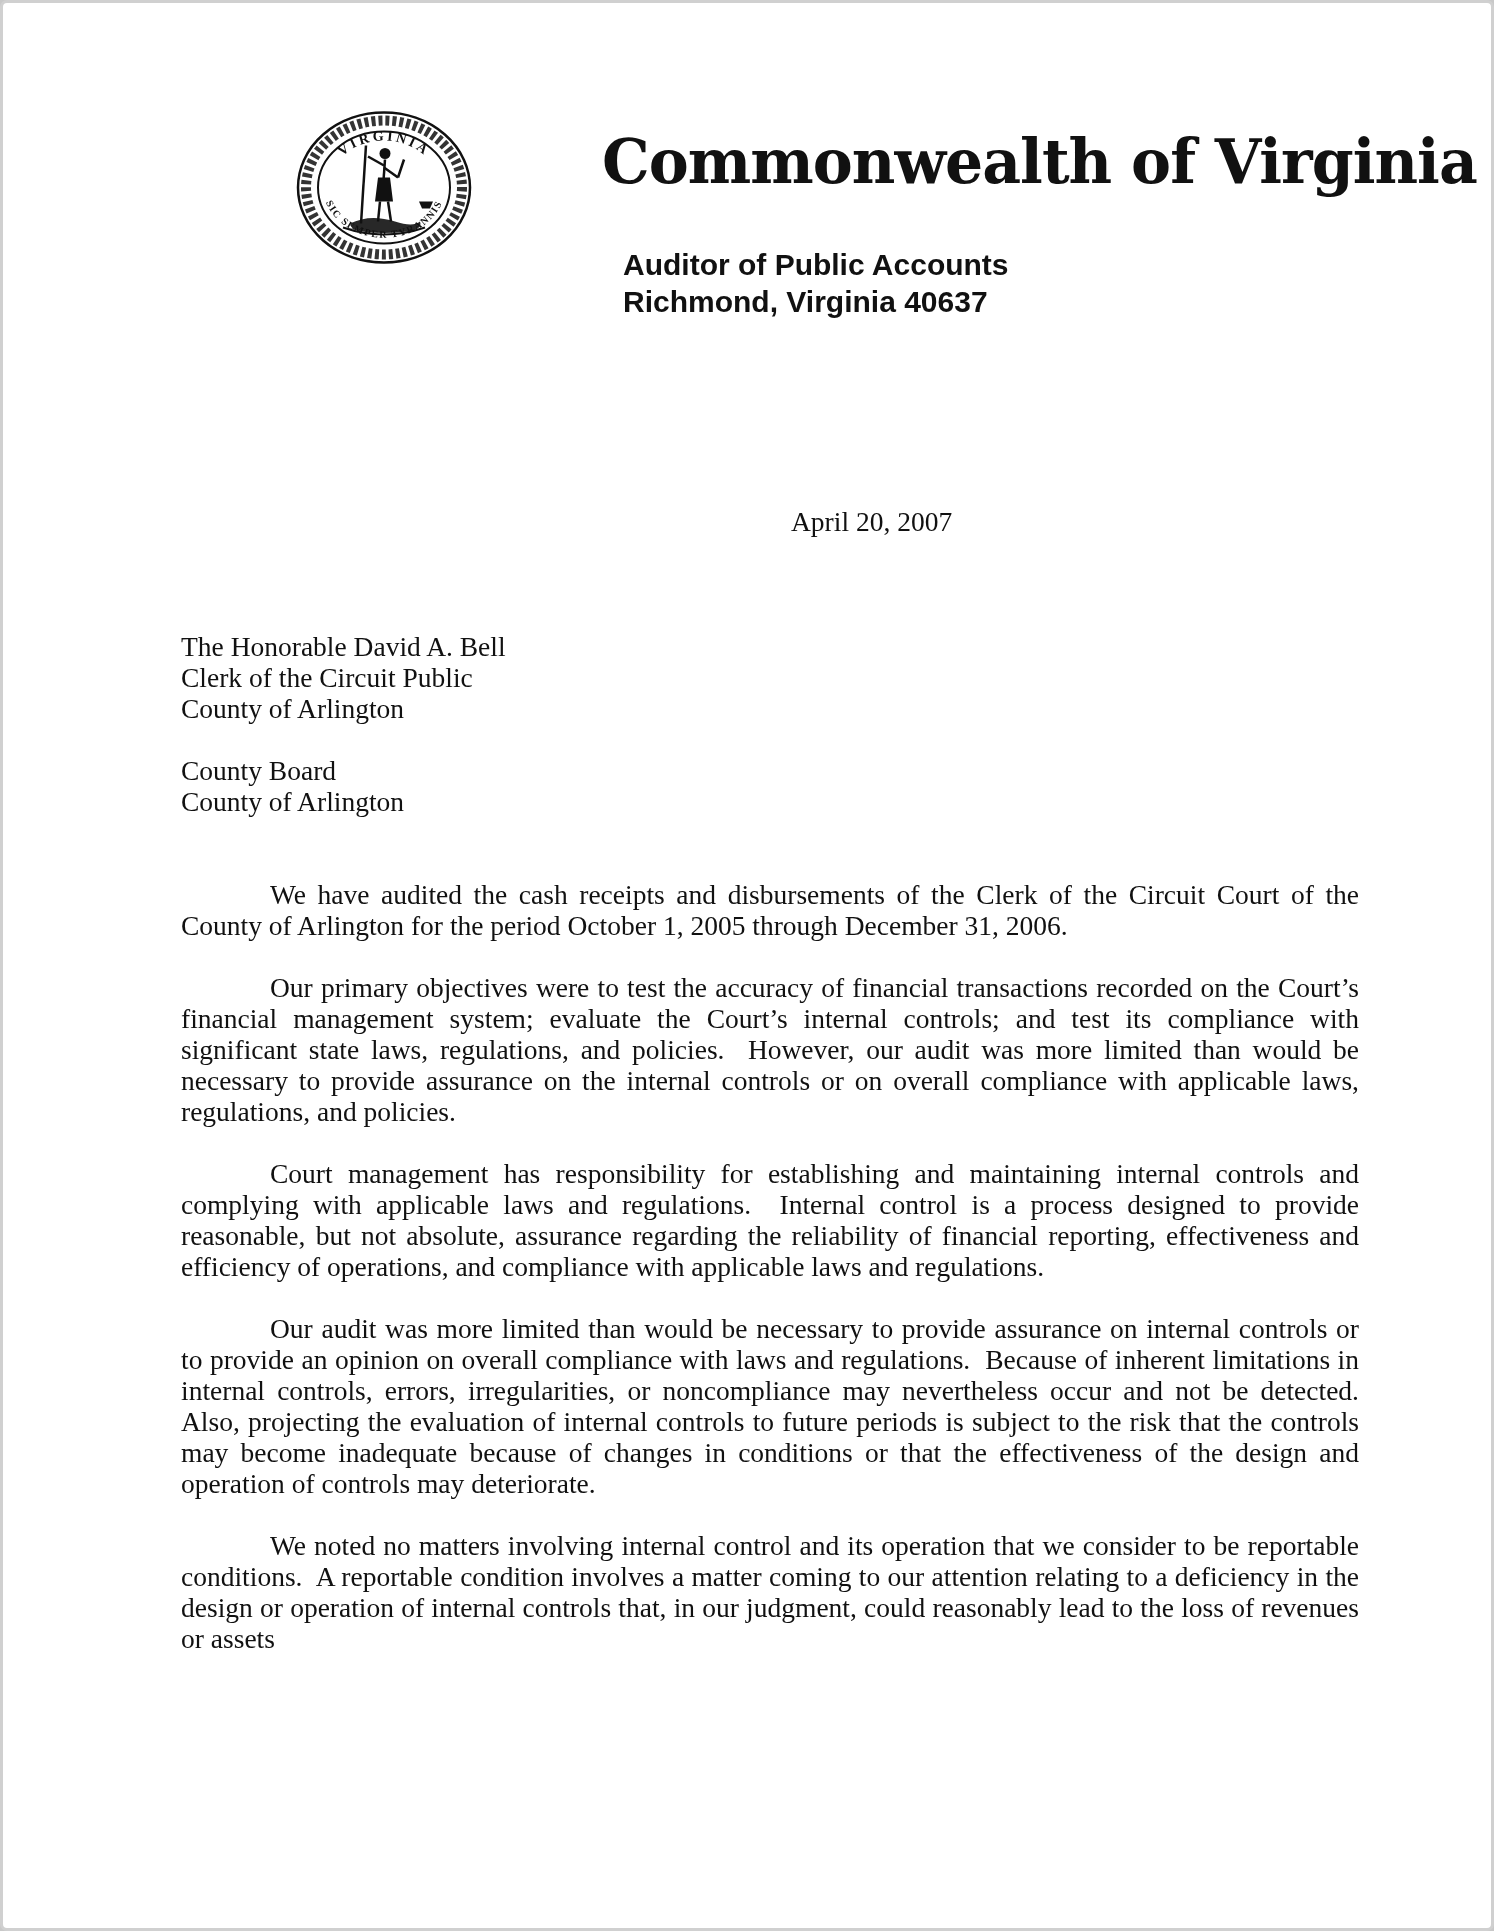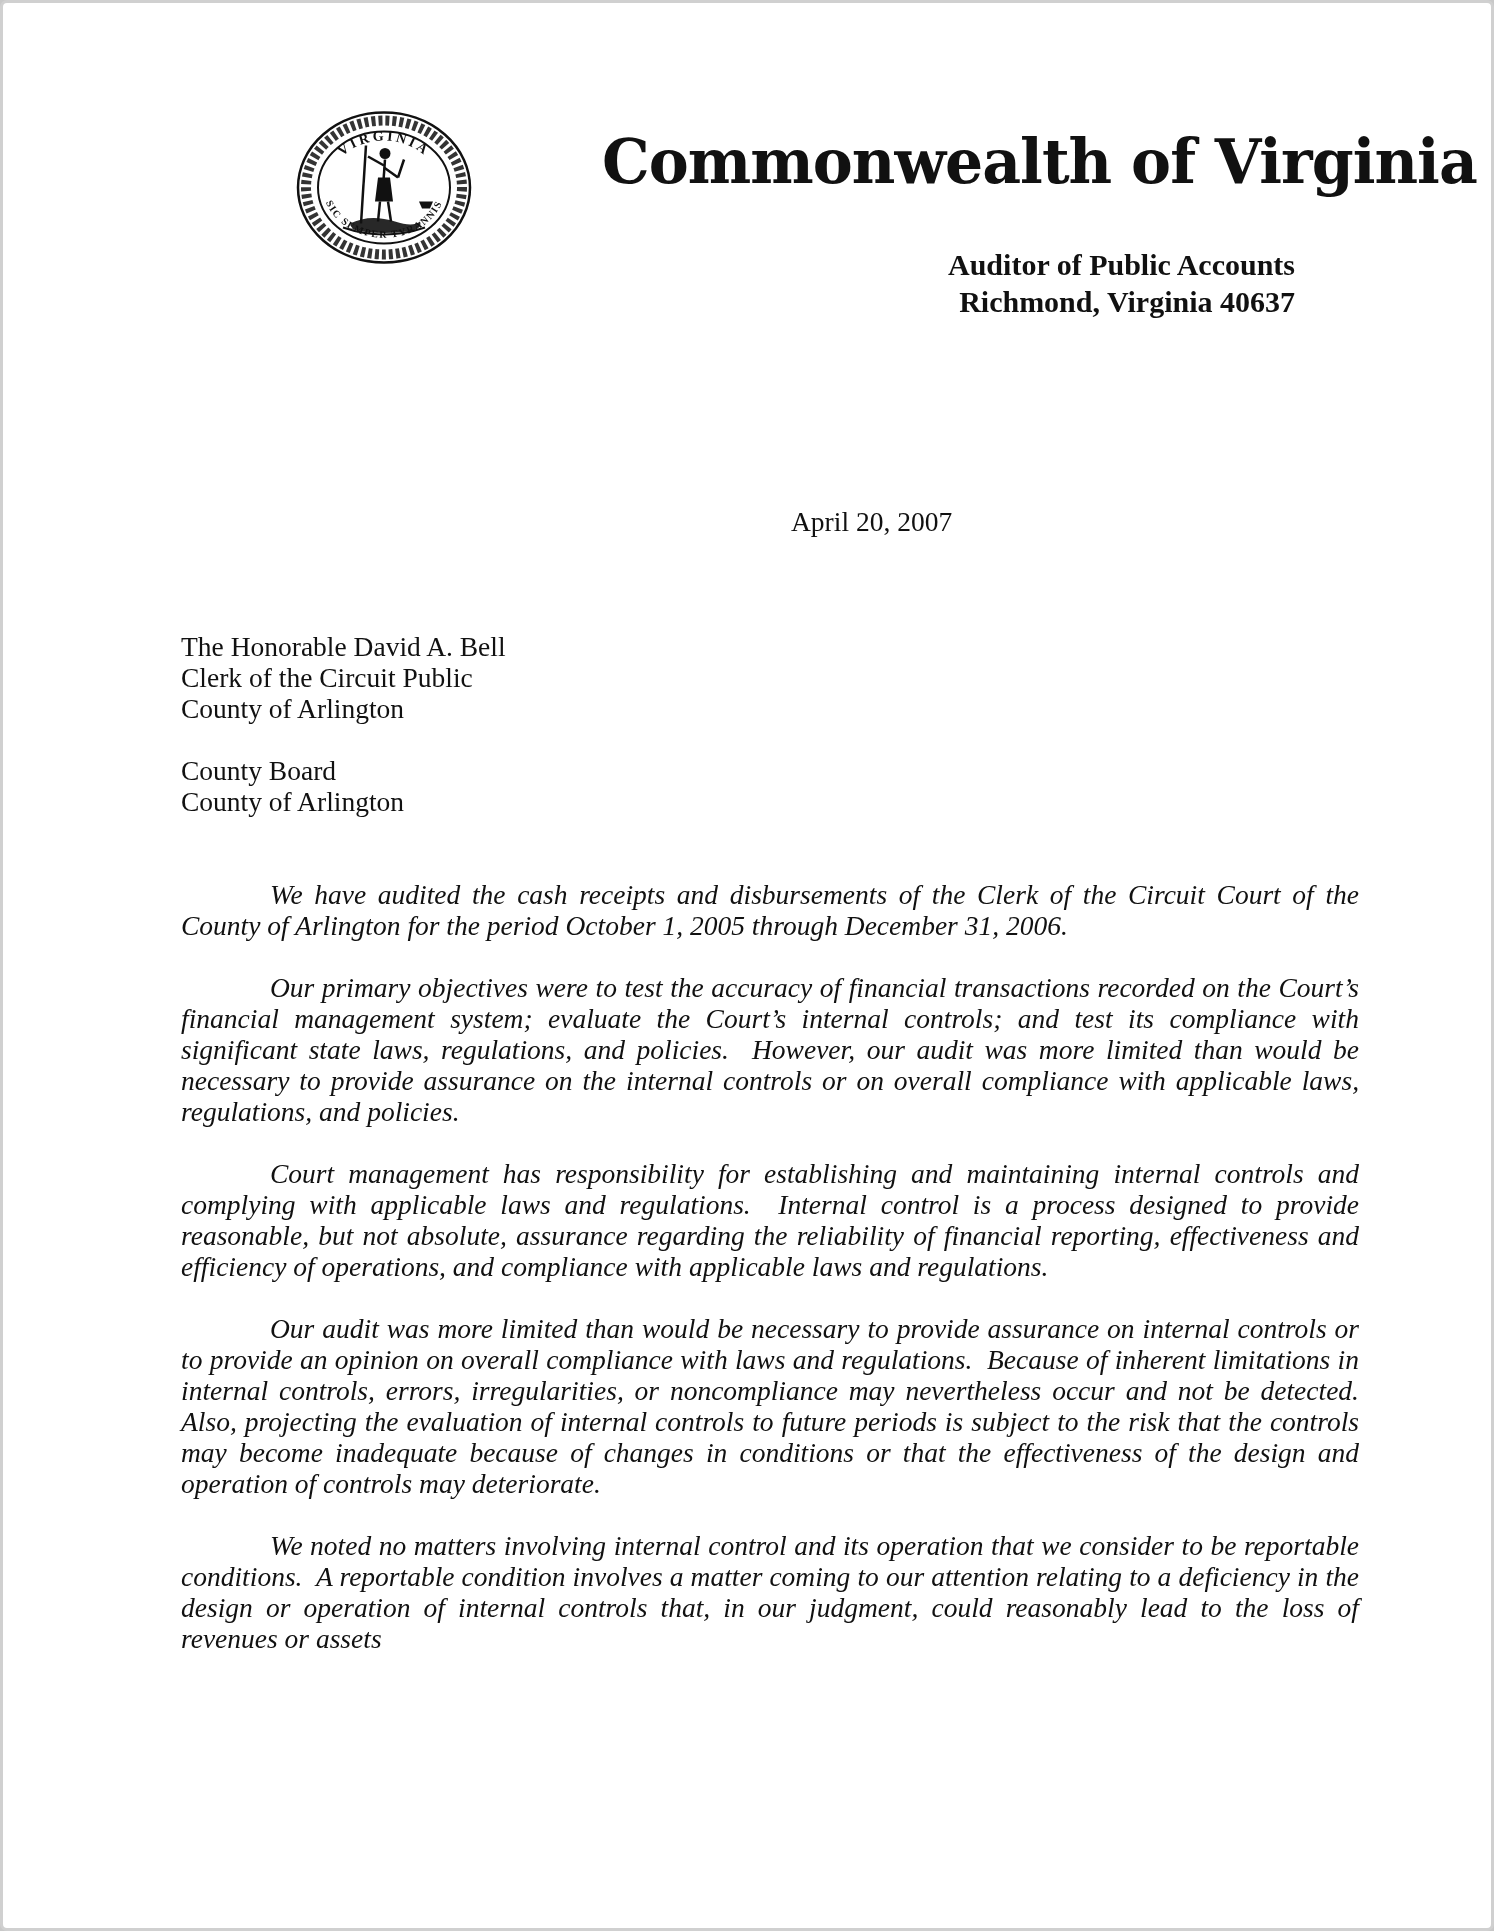--- a/index.html
+++ b/index.html
@@ -22,25 +22,25 @@
     font-family:"DejaVu Serif", serif;
     font-weight:900;
     font-size:60px;
     line-height:100px;
     letter-spacing:-1px;
     transform:scaleY(1.04);
     white-space:nowrap;
   }
   .agency{
     position:absolute;left:620px;top:243px;width:672px;
-    text-align:right;
+    text-align:left;
     font-weight:bold;
     font-size:30px;
     line-height:37px;
-    font-family:Liberation Serif, serif;
+    font-family:Liberation Sans, sans-serif;
   }
   .auditor-name{
     position:absolute;left:188px;top:315px;
     font-weight:bold;
     font-size:30px;
     line-height:34px;
     font-family:"Liberation Serif", serif;
     white-space:nowrap;
   }
   
@@ -56,21 +56,20 @@
   .recipient .line{white-space:nowrap;}
   .letter-body{
     position:absolute;left:178px;top:876px;width:1182px;
     font-size:27.5px;line-height:31px;
   }
   .letter-body p{
     margin:0 4px 31px 0;
     text-indent:89px;
     text-align:justify;
     white-space:pre-wrap;
-    font-style:italic;
   }
 </style>
 </head>
 <body>
 
 <div class="page">
 
   <svg class="seal" viewBox="0 0 178 156" xmlns="http://www.w3.org/2000/svg" aria-hidden="true">
     <ellipse cx="89" cy="78" rx="86" ry="75" fill="#ffffff" stroke="#111111" stroke-width="2.5"></ellipse>
     <ellipse cx="89" cy="78" rx="78" ry="67" fill="none" stroke="#111111" stroke-width="10" stroke-dasharray="4 3" opacity="0.85"></ellipse>

